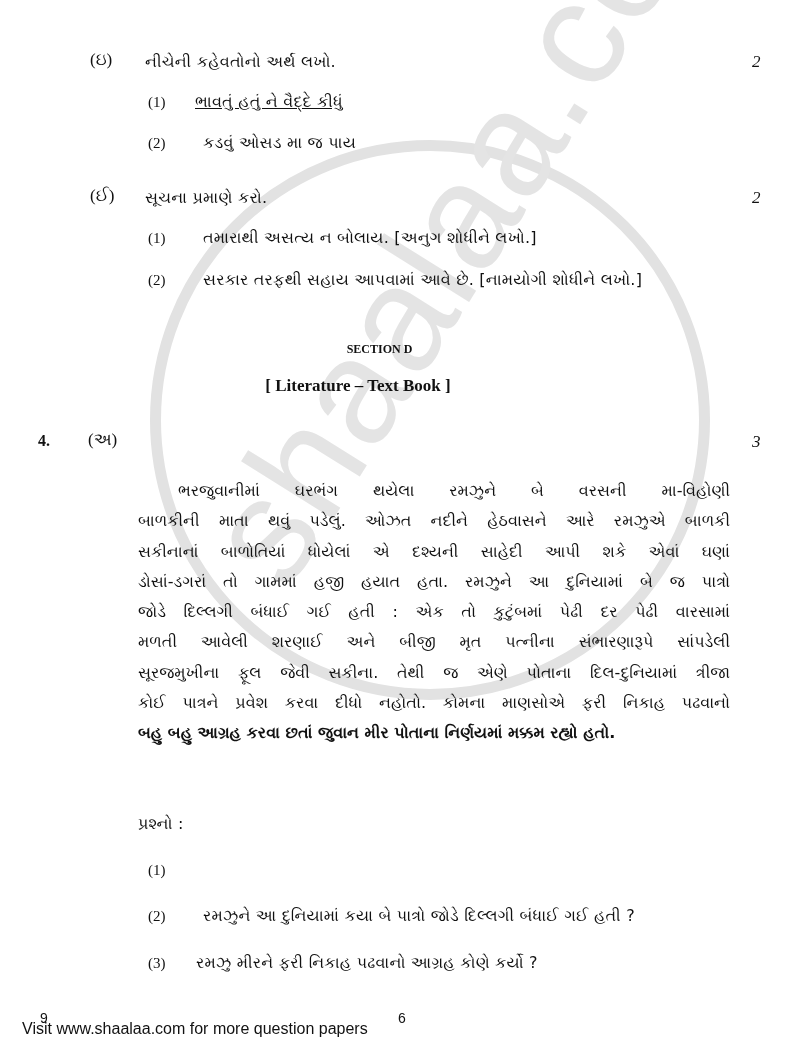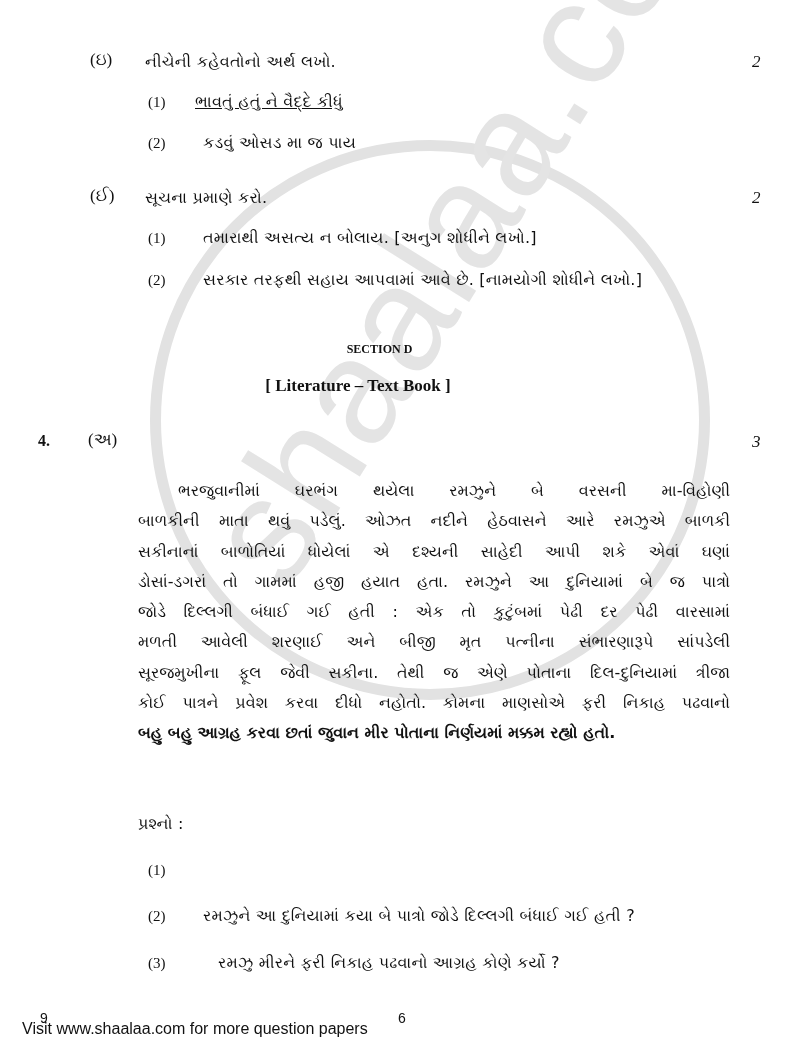--- a/index.html
+++ b/index.html
@@ -103,18 +103,18 @@
   </div>
 
   <span class="abs guj" style="left:138px; top:814px;">પ્રશ્નો :</span>
 
   <span class="abs subnum" style="left:148px; top:862px;">(1)</span>
 
   <span class="abs subnum" style="left:148px; top:908px;">(2)</span>
   <span class="abs guj" style="left:203px; top:906px;">રમઝુને આ દુનિયામાં કયા બે પાત્રો જોડે દિલ્લગી બંધાઈ ગઈ હતી ?</span>
 
   <span class="abs subnum" style="left:148px; top:955px;">(3)</span>
-  <span class="abs guj" style="left:218px; top:953px;">રમઝુ મીરને ફરી નિકાહ પઢવાનો આગ્રહ કોણે કર્યો ?</span>
+  <span class="abs guj" style="left:196px; top:953px;">રમઝુ મીરને ફરી નિકાહ પઢવાનો આગ્રહ કોણે કર્યો ?</span>
 
   <span class="footer-pg-left">9</span>
   <span class="footer-pg-right">6</span>
   <div class="footer">Visit www.shaalaa.com for more question papers</div>
 </div>
 
 </body></html>

